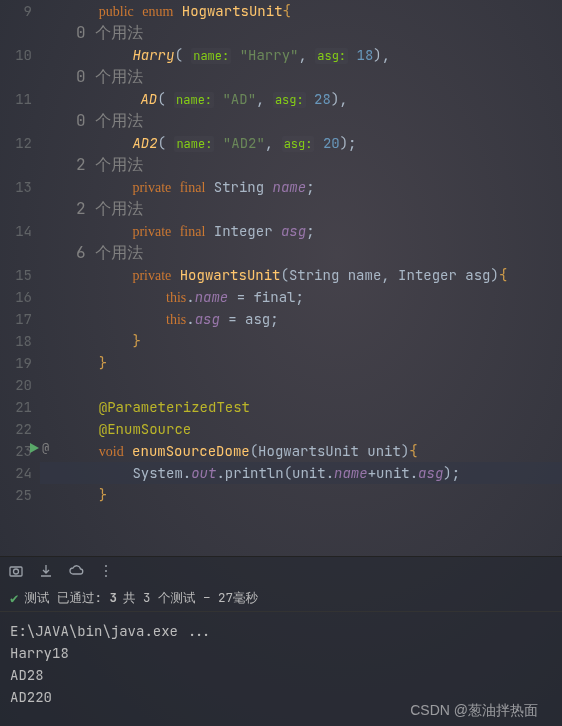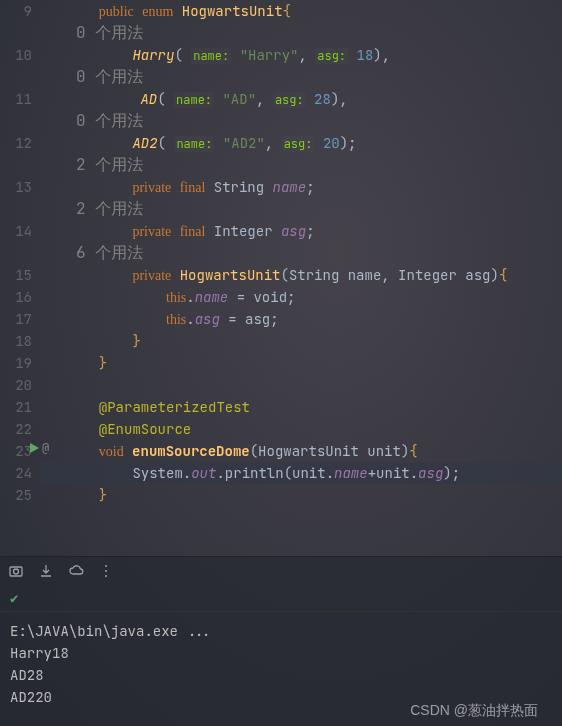--- a/index.html
+++ b/index.html
@@ -40,21 +40,21 @@
   padding-left:36px;
 }
 .current-line { background:rgba(50,55,70,0.6); }
 .kw { color:#cc7832;font-family:Liberation Serif, serif; }
 .type { color:#a9b7c6; }
 .cls { color:#ffc66d; }
 .ident { color:#9876aa; font-style:italic; }
 .str { color:#6a8759; }
 .num { color:#6897bb; }
 .anno { color:#bbb529; }
-.method { color:#ffc66d;font-weight:bold; }
+.method { color:#ffc66d; }
 .punct { color:#a9b7c6; }
 .brace-y { color:#cc9a4a; }
 .static { font-style:italic; color:#9876aa; }
 .paramname { color:#84cc16; background:rgba(80,80,90,0.2); padding:0 2px; border-radius:2px; font-size:12px; }
 
 .run-icons {
   position:absolute;
   left:28px;
   display:flex;
   gap:2px;
@@ -150,21 +150,21 @@
     <div class="line hint">0 个用法</div>
     <div class="line">           <span class="ident" style="color:#ffc66d;margin-left:8px;">AD</span><span class="punct">( </span><span class="paramname">name:</span> <span class="str">"AD"</span><span class="punct">, </span><span class="paramname">asg:</span> <span class="num">28</span><span class="punct">),</span></div>
     <div class="line hint">0 个用法</div>
     <div class="line">           <span class="ident" style="color:#ffc66d;">AD2</span><span class="punct">( </span><span class="paramname">name:</span> <span class="str">"AD2"</span><span class="punct">, </span><span class="paramname">asg:</span> <span class="num">20</span><span class="punct">);</span></div>
     <div class="line hint">2 个用法</div>
     <div class="line">           <span class="kw">private</span> <span class="kw">final</span> <span class="type">String</span> <span class="ident">name</span><span class="punct">;</span></div>
     <div class="line hint">2 个用法</div>
     <div class="line">           <span class="kw">private</span> <span class="kw">final</span> <span class="type">Integer</span> <span class="ident">asg</span><span class="punct">;</span></div>
     <div class="line hint">6 个用法</div>
     <div class="line">           <span class="kw">private</span> <span class="cls">HogwartsUnit</span><span class="punct">(String name, Integer asg)</span><span class="brace-y">{</span></div>
-    <div class="line">               <span class="kw">this</span><span class="punct">.</span><span class="ident">name</span><span class="punct"> = void;</span></div>
+    <div class="line">               <span class="kw">this</span><span class="punct">.</span><span class="ident">name</span><span class="punct"> = final;</span></div>
     <div class="line">               <span class="kw">this</span><span class="punct">.</span><span class="ident">asg</span><span class="punct"> = asg;</span></div>
     <div class="line">           <span class="brace-y">}</span></div>
     <div class="line">       <span class="brace-y">}</span></div>
     <div class="line"></div>
     <div class="line">       <span class="anno">@ParameterizedTest</span></div>
     <div class="line">       <span class="anno">@EnumSource</span></div>
     <div class="line">       <span class="kw">void</span> <span class="method">enumSourceDome</span><span class="punct">(HogwartsUnit unit)</span><span class="brace-y">{</span></div>
     <div class="line current-line">           <span class="type">System</span><span class="punct">.</span><span class="static">out</span><span class="punct">.</span><span class="type">println</span><span class="punct">(</span><span class="type">unit</span><span class="punct">.</span><span class="ident">name</span><span class="punct">+</span><span class="type">unit</span><span class="punct">.</span><span class="ident">asg</span><span class="punct">);</span></div>
     <div class="line">       <span class="brace-y">}</span></div>
   </div>
@@ -191,20 +191,22 @@
     <span class="icon-btn">
         <svg viewBox="0 0 16 16" fill="#9aa0a8">
           <circle cx="8" cy="3" r="1"></circle>
           <circle cx="8" cy="8" r="1"></circle>
           <circle cx="8" cy="13" r="1"></circle>
         </svg>
       </span>
   </div>
   <div class="test-status">
     <span class="check">✔</span>
+    <span><span>测试 已通过:</span> <b>3</b></span>
+    <span>共 3 个测试 – 27毫秒</span>
   </div>
   <div class="console">
     <div>E:\JAVA\bin\java.exe ...</div>
     <div>Harry18</div>
     <div>AD28</div>
     <div>AD220</div>
   </div>
 </div>
 
 <div class="watermark">CSDN @葱油拌热面</div>

